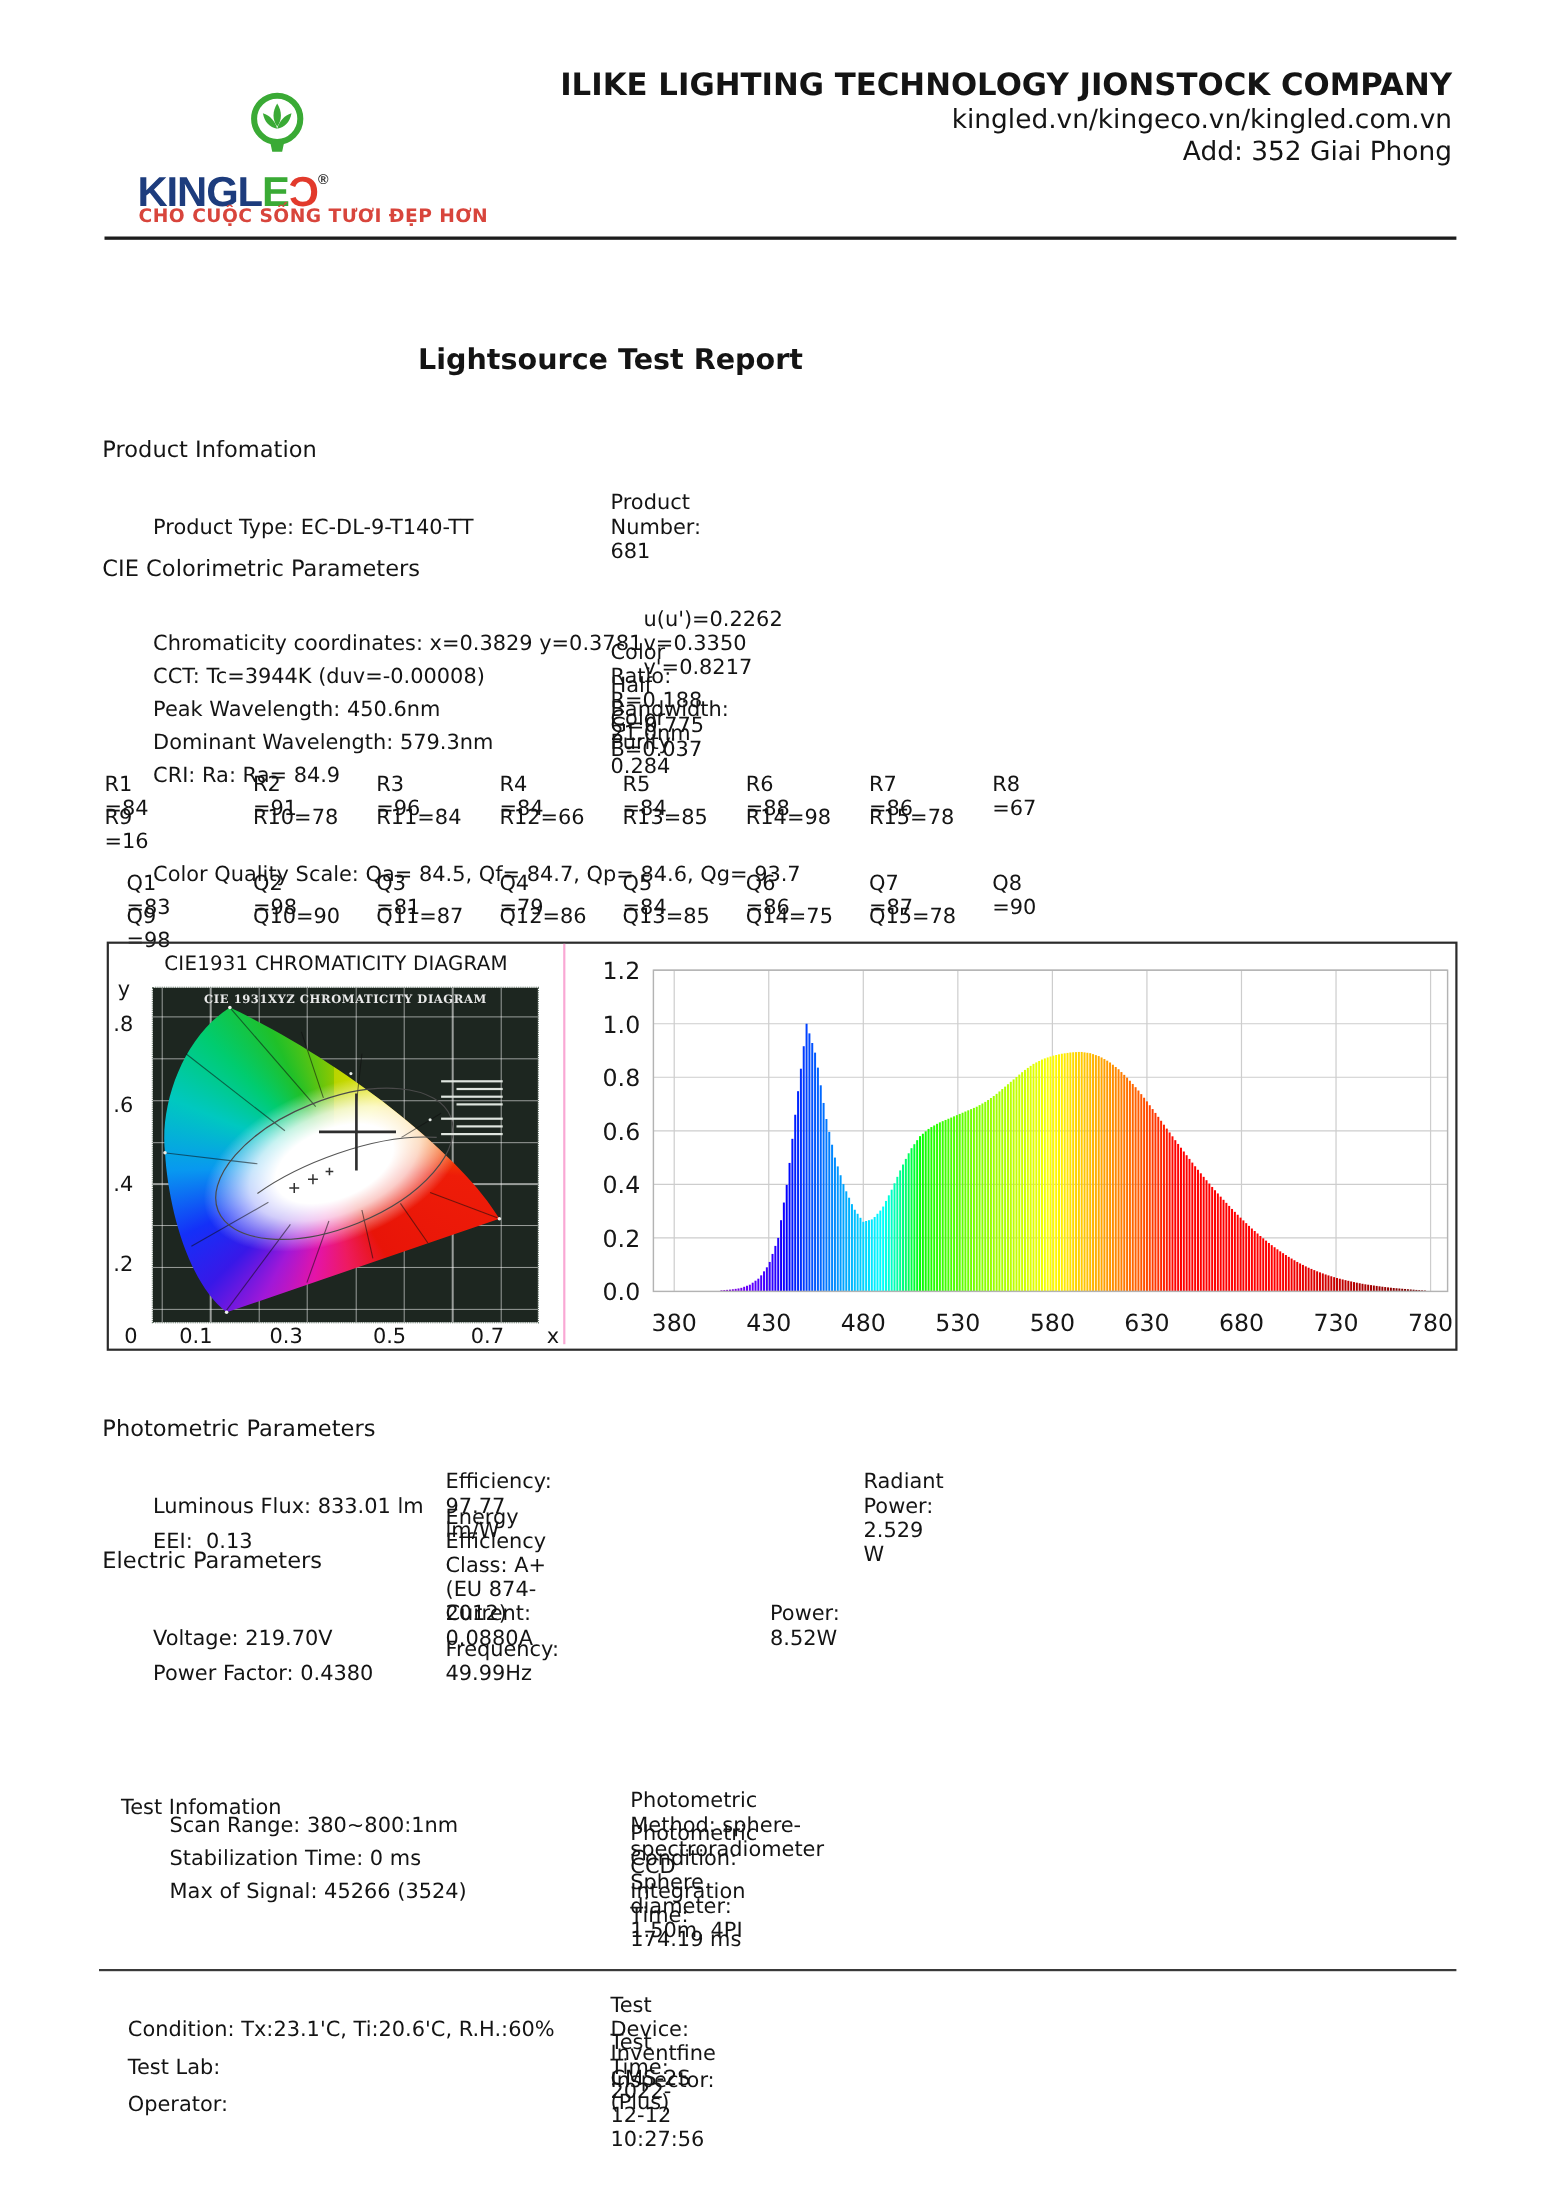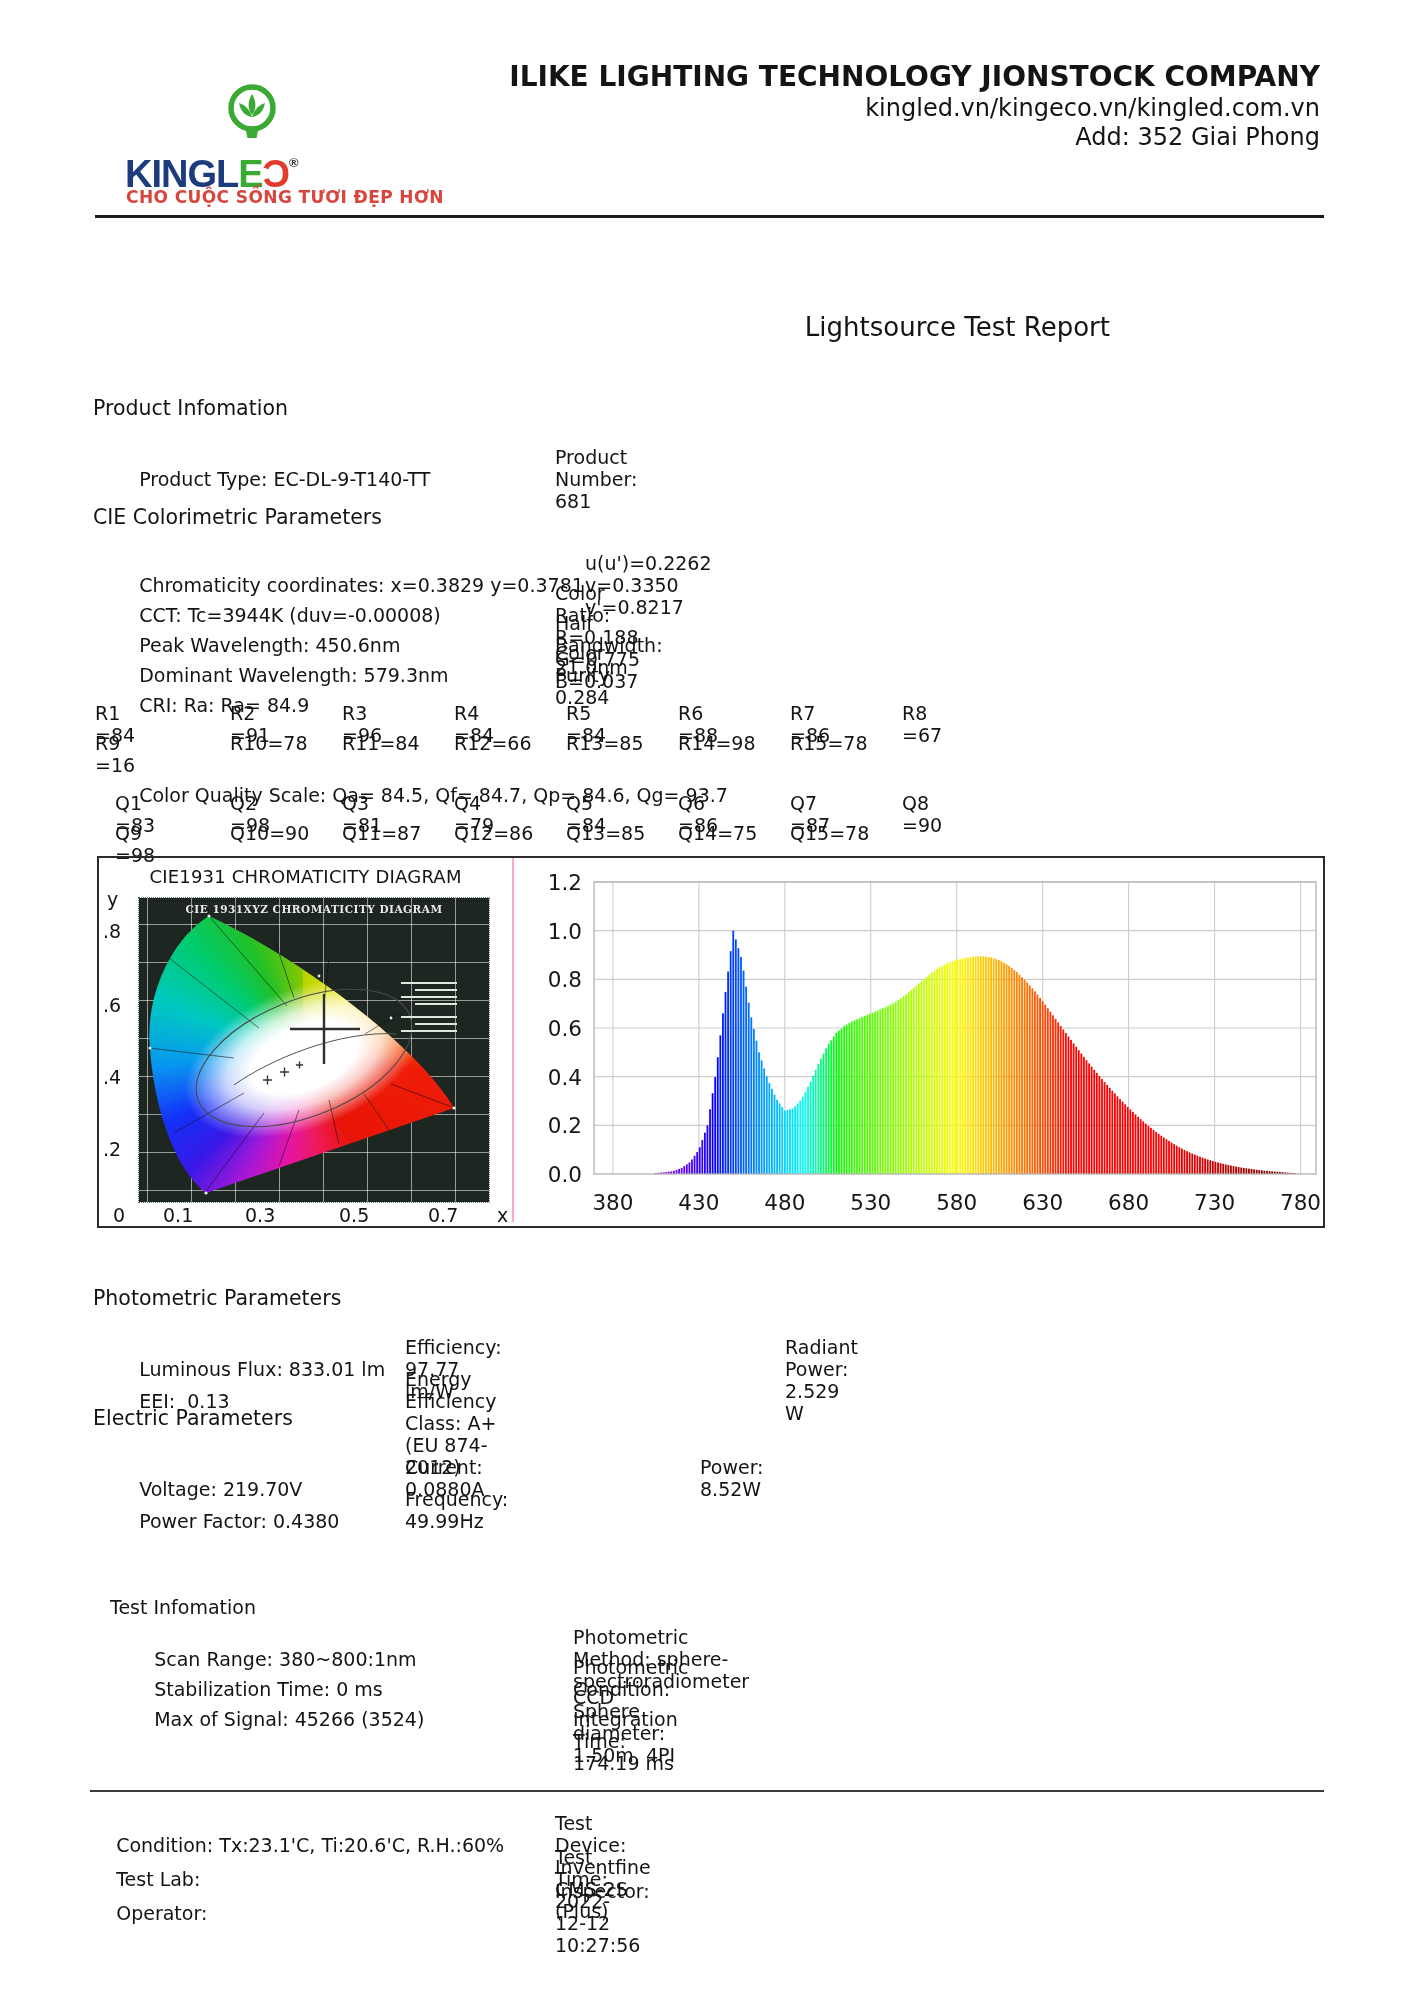--- a/index.html
+++ b/index.html
@@ -2,41 +2,41 @@
 <html><head>
 <meta charset="utf-8">
 <style>
   html,body{margin:0;padding:0;background:#e8e8e8;}
   .page{position:relative;width:1414px;height:2000px;background:#ffffff;margin:0 auto;
         font-family:"DejaVu Sans","Liberation Sans",sans-serif;color:#141414;overflow:hidden;}
   .page *{box-sizing:border-box;}
   .abs{position:absolute;}
   .t{white-space:pre-wrap;}
   .h{font-size:20.5px;}
-  .b{font-size:19px;}
+  .b{font-size:19px;margin-top:36px;}
   .at{position:absolute;top:0;white-space:pre-wrap;}
   .row{position:absolute;left:115px;font-size:19px;white-space:pre-wrap;}
 
   
   .hdr-text{position:absolute;top:60px;right:94px;text-align:right;}
   .hdr-company{font-size:28px;font-weight:bold;line-height:34px;}
   .hdr-line{font-size:24px;line-height:29px;}
   .hdr-rule{position:absolute;top:215px;left:95px;width:1229px;height:3px;background:#1c1c1c;}
 
   
   .logo{position:absolute;left:98px;top:88px;width:230px;height:118px;}
   .logo-word{position:absolute;left:27px;top:56px;font-family:"Liberation Sans","DejaVu Sans",sans-serif;
              font-size:38px;font-weight:800;letter-spacing:-1px;line-height:38px;}
   .lw-king{color:#1d3c7d;} .lw-e{color:#3aaa35;} .lw-d{color:#e23a2c;}
   .lw-r{font-size:13px;color:#333;vertical-align:20px;font-weight:600;letter-spacing:0;}
   .logo-tag{position:absolute;left:28px;top:99px;font-size:17px;font-weight:bold;color:#d8453c;letter-spacing:.4px;white-space:nowrap;}
   .bulb{position:absolute;left:128px;top:-6px;}
 
-  .title{position:absolute;top:312px;left:0;width:1110px;text-align:right;
-         font-size:26px;font-weight:normal;}
+  .title{position:absolute;top:312px;left:0;width:1110px;text-align:center;
+         font-size:26px;font-weight:bold;}
 
   
   .charts{position:absolute;top:856px;left:97px;width:1228px;height:372px;border:2px solid #2b2b2b;}
   .panel-left{position:absolute;left:0;top:0;width:415px;height:364px;border-right:2px solid #f9a8d4;}
   .panel-right{position:absolute;left:417px;top:0;width:809px;height:368px;}
   .cie-title{position:absolute;top:8px;left:0;width:100%;text-align:center;font-size:18px;letter-spacing:.2px;}
   .axl{position:absolute;font-size:19px;}
   .cie-img{position:absolute;left:40px;top:40px;width:350px;height:304px;background:#1d2620;overflow:hidden;
            outline:1px dotted #6a7a6e;}
   .cie-grid{position:absolute;inset:0;

